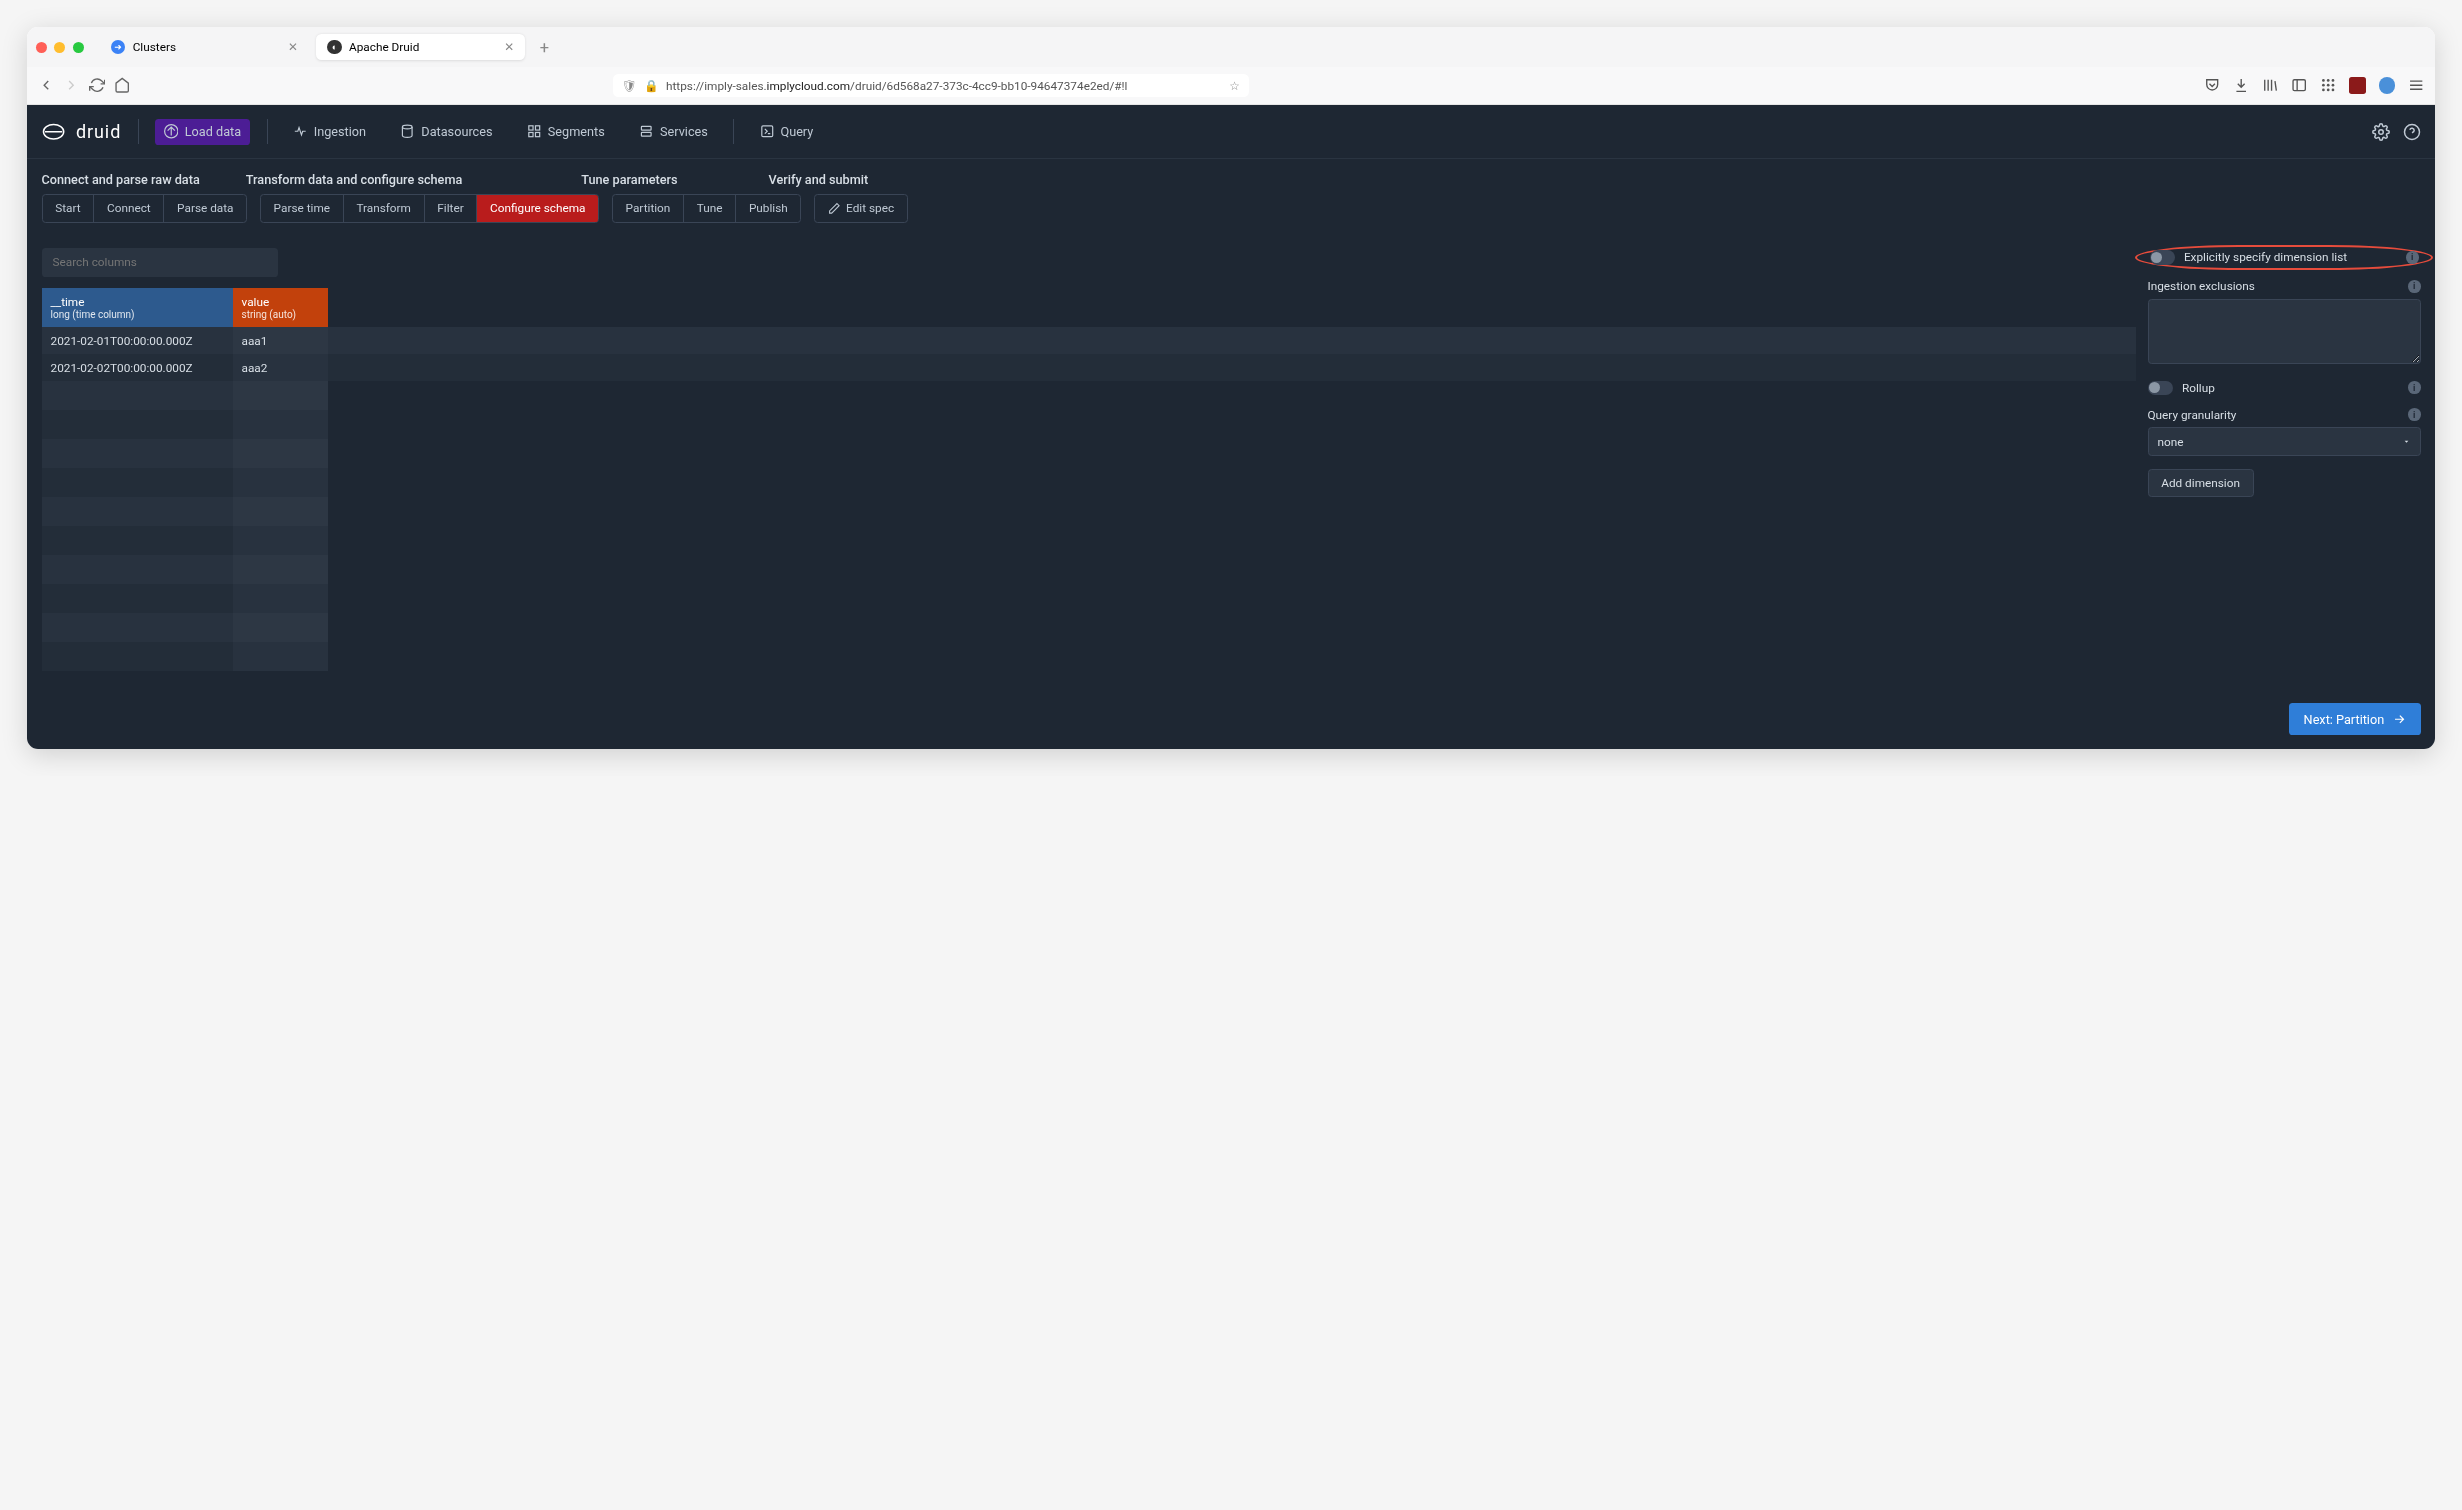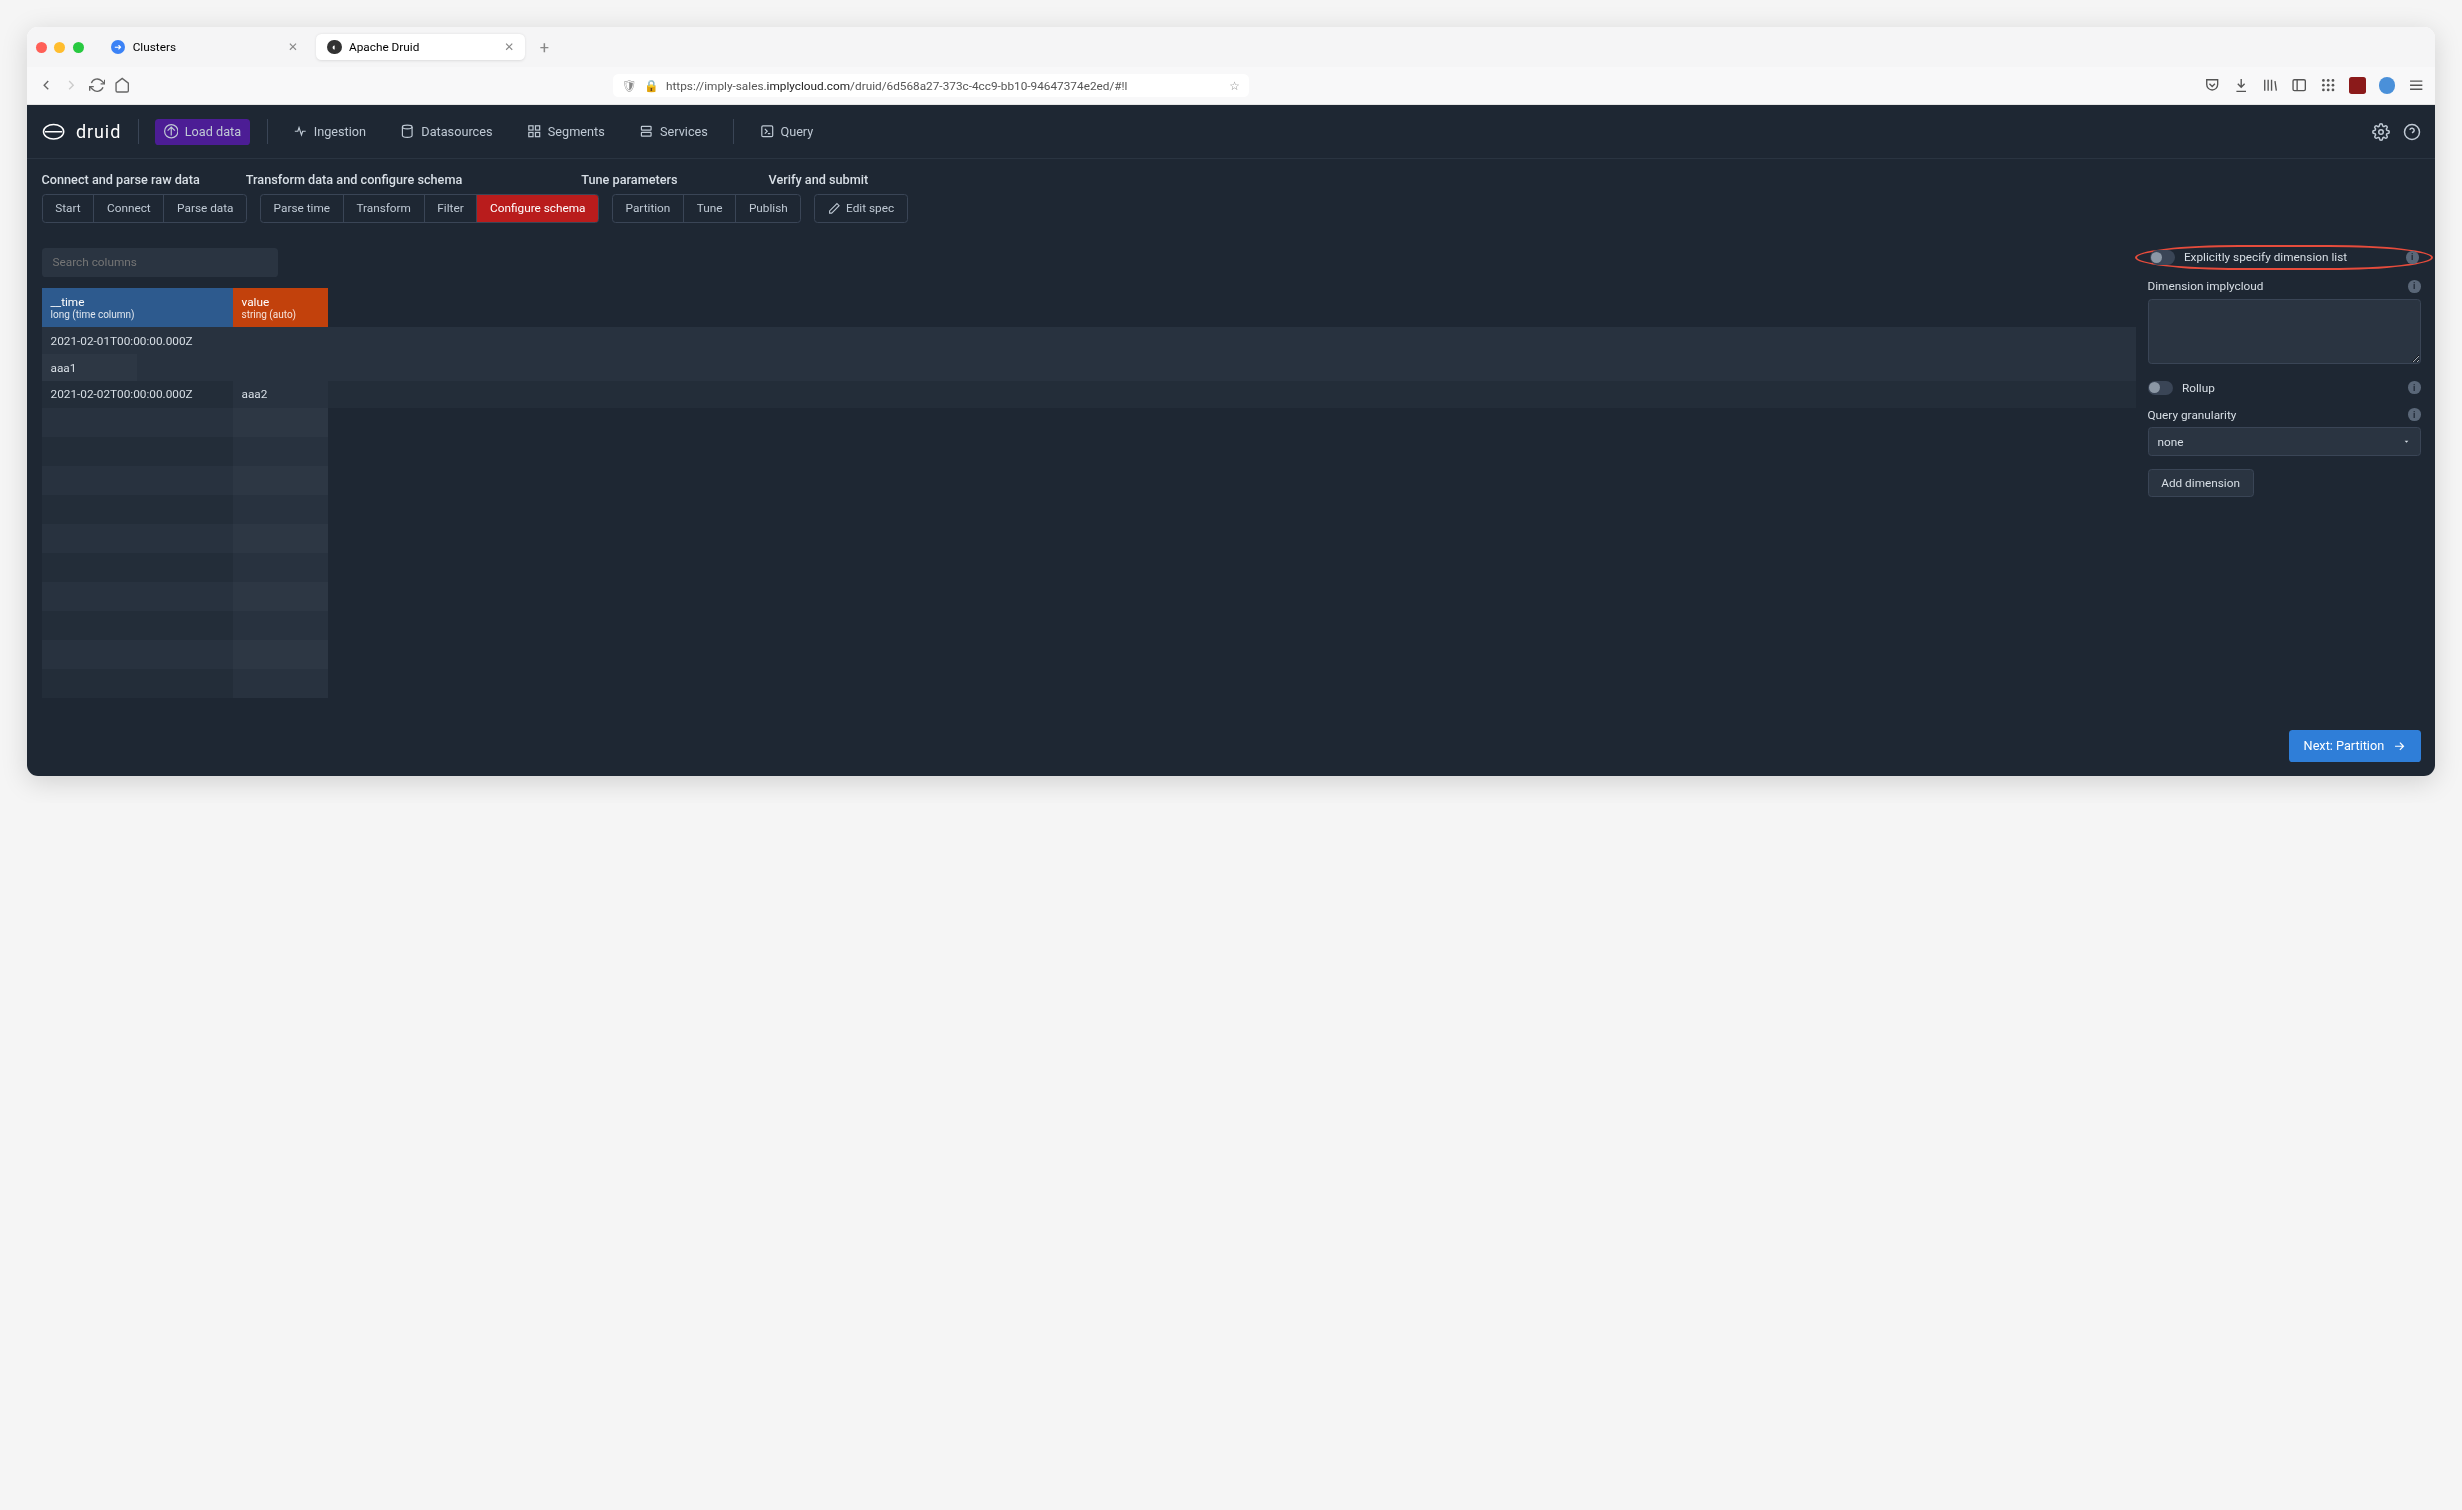--- a/index.html
+++ b/index.html
@@ -50,21 +50,21 @@
 .grid { border: 0; }
 .ghead { display: flex; }
 .ghead .col { padding: 7.3px 9px; font-size: 11.8px; }
 .col1 { width: 191px; background: #2d5a8e; color: #fff; }
 .col2 { width: 95px; background: #c2410c; color: #fff; }
 .ghead .col .sub { font-size: 10px; opacity: 0.85; display: block; }
 .grow { display: flex; }
 .grow .cell { padding: 6.4px 9px; font-size: 11.8px; color: #d8dfe6; }
 .grow .cell.c1 { width: 191px; }
 .grow .cell.c2 { width: 95px; }
-.grow.r0 { background: #28323f; flex-direction: column; } .grow.r0 .c2 { background: #2d3744; }
+.grow.r0 { background: #28323f; } .grow.r0 .c2 { background: #2d3744; }
 .grow.r1 { background: #232d39; } .grow.r1 .c2 { background: #28323f; }
 .empty-row { height: 29px; display: flex; }
 .empty-row .ec1 { width: 191px; } .empty-row .ec2 { width: 95px; } .empty-row .ec3 { flex: 1; }
 .er-a .ec1 { background: #28323f; } .er-a .ec2 { background: #2d3744; } .er-a .ec3 { background: #1e2733; }
 .er-b .ec1 { background: #232d39; } .er-b .ec2 { background: #28323f; } .er-b .ec3 { background: #1e2733; }
 .right { width: 273px; display: flex; flex-direction: column; gap: 12.7px; }
 .infobox { background: #2a3441; border-radius: 3.6px; padding: 12.7px; font-size: 11.8px; line-height: 1.5; color: #c6cdd6; }
 .infobox a { color: #4a9eff; cursor: pointer; }
 .field-row { display: flex; align-items: center; gap: 9px; position: relative; }
 .toggle { width: 25.4px; height: 14.5px; background: #3a4556; border-radius: 9px; position: relative; cursor: pointer; flex-shrink: 0; }
@@ -337,21 +337,21 @@
       <div class="right">
 
         <div class="field-row highlight">
           <div class="toggle"></div>
           <span class="field-label">Explicitly specify dimension list</span>
           <span class="info-icon">i</span>
         </div>
 
         <div>
           <div class="field-row" style="margin-bottom:5.5px">
-            <span class="field-label">Dimension implycloud</span>
+            <span class="field-label">Ingestion exclusions</span>
             <span class="info-icon">i</span>
           </div>
           <textarea class="textarea" style=""></textarea>
         </div>
 
         <div class="field-row">
           <div class="toggle"></div>
           <span class="field-label">Rollup</span>
           <span class="info-icon">i</span>
         </div>

